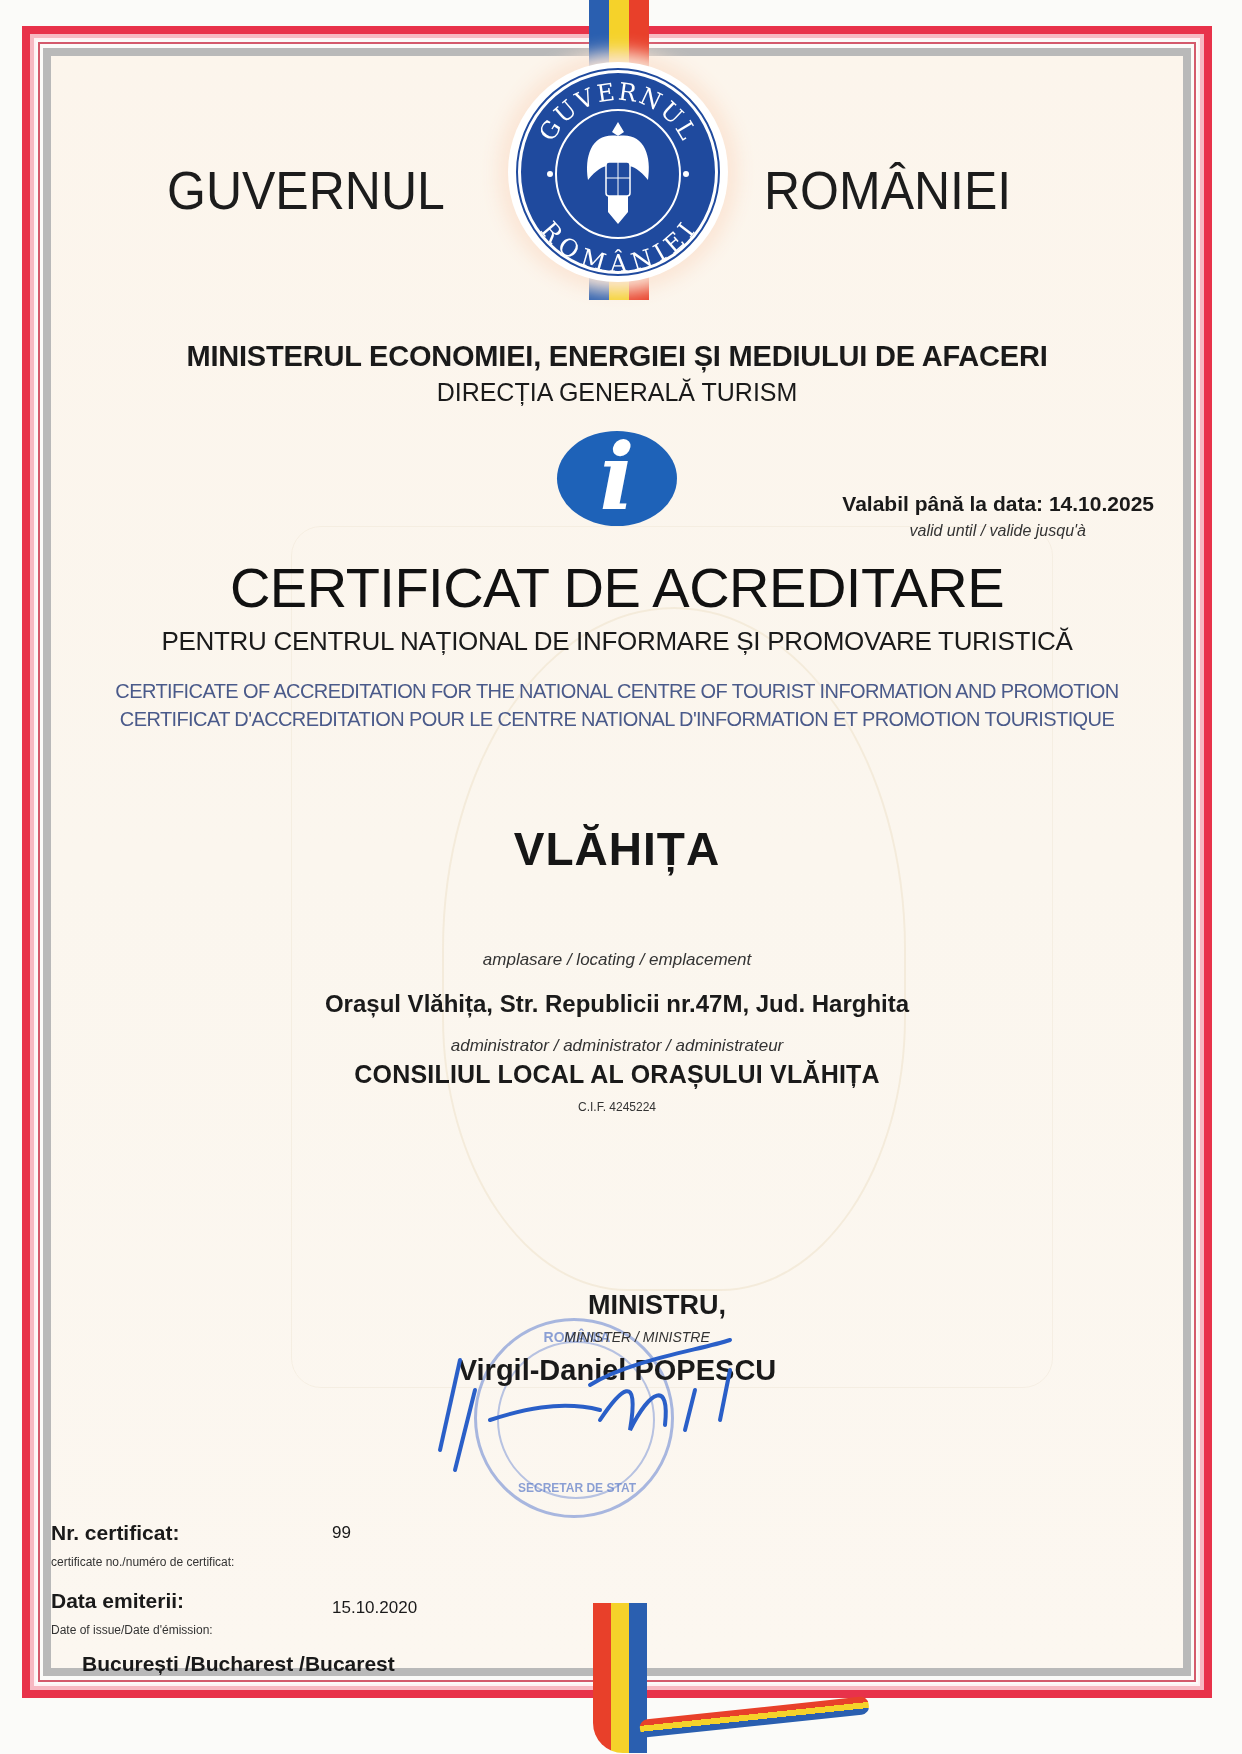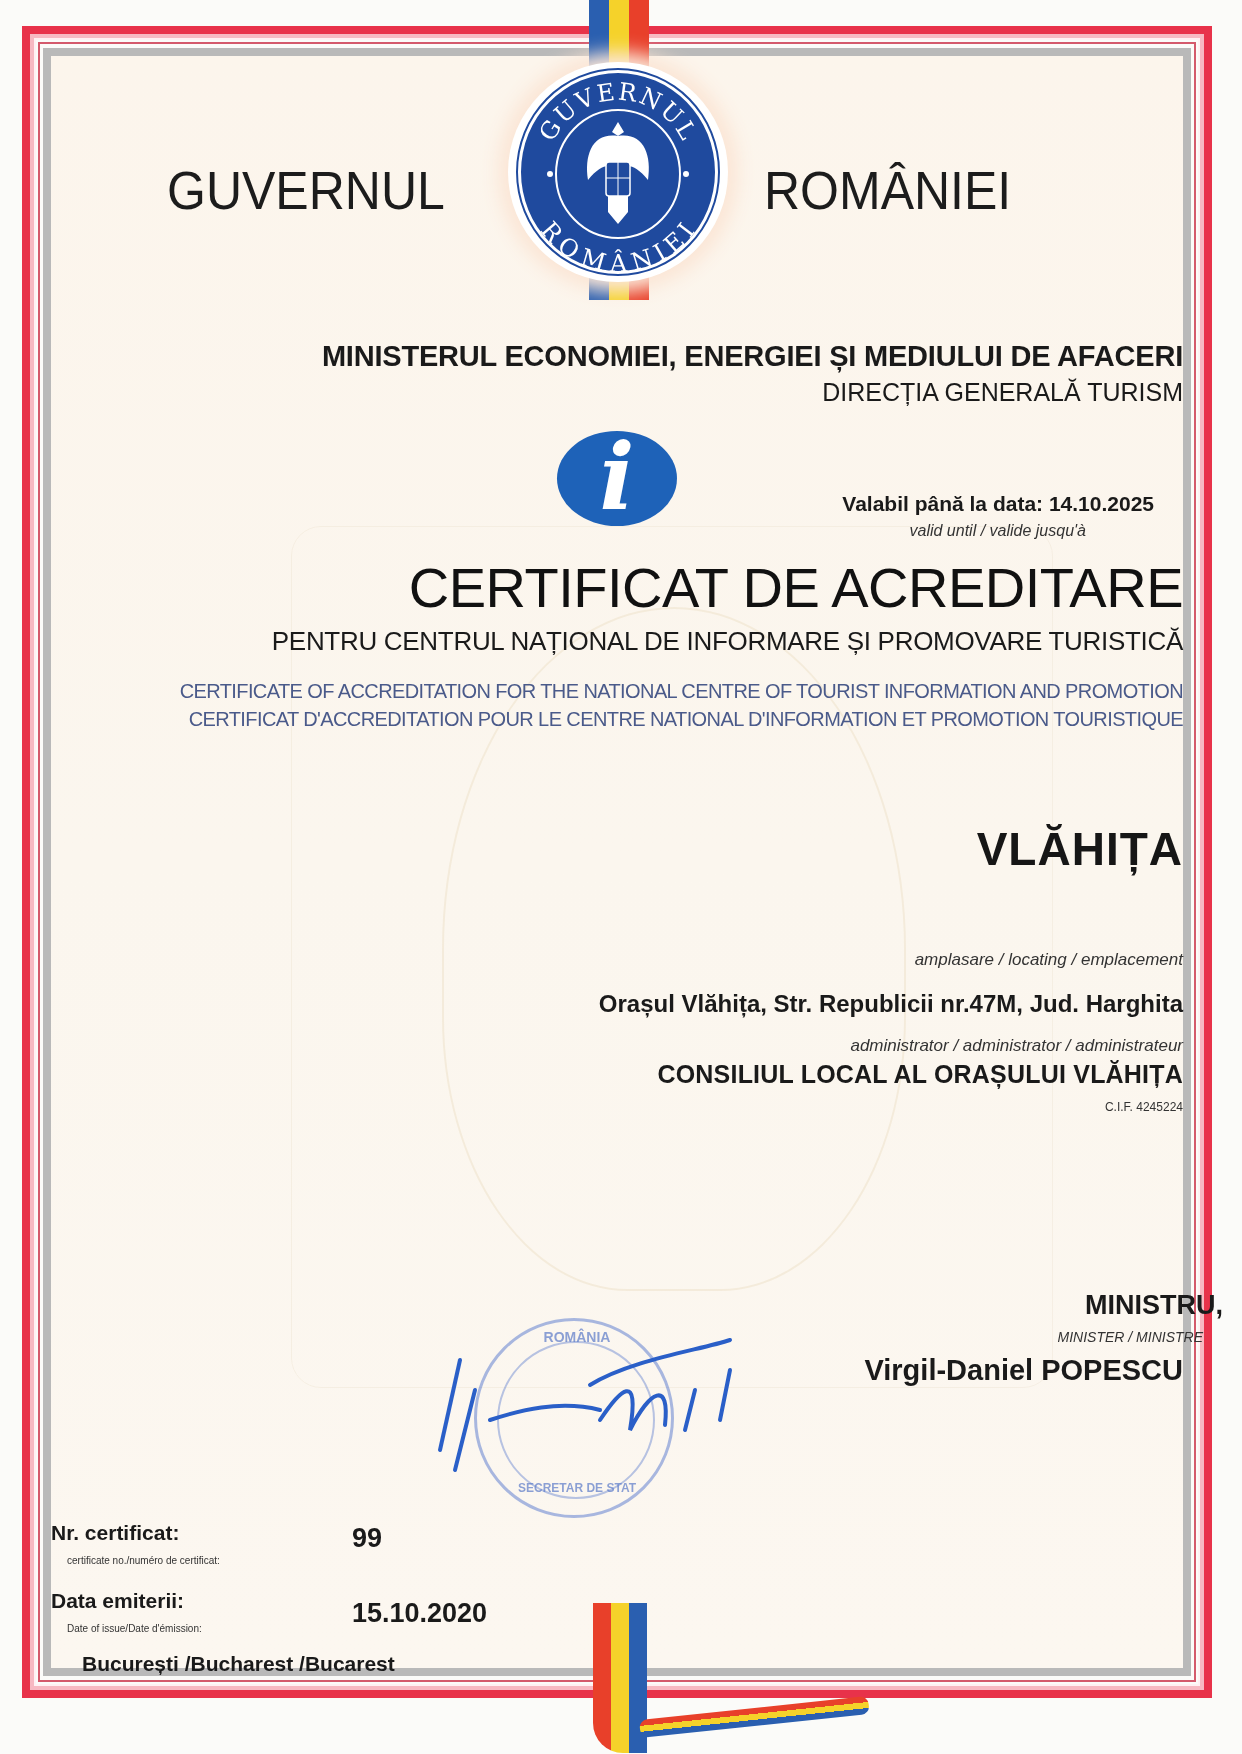--- a/index.html
+++ b/index.html
@@ -66,21 +66,21 @@
   }
   .seal svg { position: absolute; left: 0; top: 0; }
 
   .gov-left, .gov-right {
     position: absolute; top: 162px; font-size: 50px; letter-spacing: 0px; color: #1c1c1c;
     transform: scaleY(1.08);
   }
   .gov-left { left: 167px; }
   .gov-right { left: 764px; }
 
-  .center { position: absolute; left: 51px; width: 1132px; text-align: right; }
+  .center { position: absolute; left: 51px; width: 1132px; text-align: center; }
 
   .ministry { top: 340px; font-size: 29px; font-weight: bold; letter-spacing: -0.2px; }
   .directorate { top: 378px; font-size: 25px; }
 
   .info-icon {
     position: absolute; left: 557px; top: 431px; width: 120px; height: 95px; border-radius: 50%;
     background: #1e62b8;
   }
   .info-icon span {
     position: absolute; left: 0; top: -4px; width: 120px; text-align: center;
@@ -122,22 +122,22 @@
   }
   .stamp-text-top, .stamp-text-bottom {
     position: absolute; width: 200px; text-align: center; font-size: 14px; color: rgba(50,90,190,.7);
     font-weight: bold; left: 0;
   }
   .stamp-text-top { top: 8px; }
   .stamp-text-bottom { top: 160px; font-size: 12px; }
   .signature { position: absolute; left: 430px; top: 1330px; }
 
   .field-label { position: absolute; left: 51px; font-size: 21px; font-weight: bold; text-align: center; }
-  .field-sub { position: absolute; left: 51px; font-size: 10px; color: #333; padding-left: 16px; }
-  .field-value { position: absolute; left: 352px; font-size: 27px; font-weight: bold; }
+  .field-sub { position: absolute; left: 51px; font-size: 12px; color: #333; }
+  .field-value { position: absolute; left: 332px; font-size: 17px; font-weight: normal; }
   .nr-label { top: 1521px; }
   .nr-sub { top: 1555px; }
   .nr-value { top: 1523px; }
   .date-label { top: 1589px; }
   .date-sub { top: 1623px; }
   .date-value { top: 1598px; text-align: center; }
   .city { position: absolute; left: 51px; top: 1652px; font-size: 21px; font-weight: bold; padding-left: 31px; }
 </style>
 </head>
 <body>

